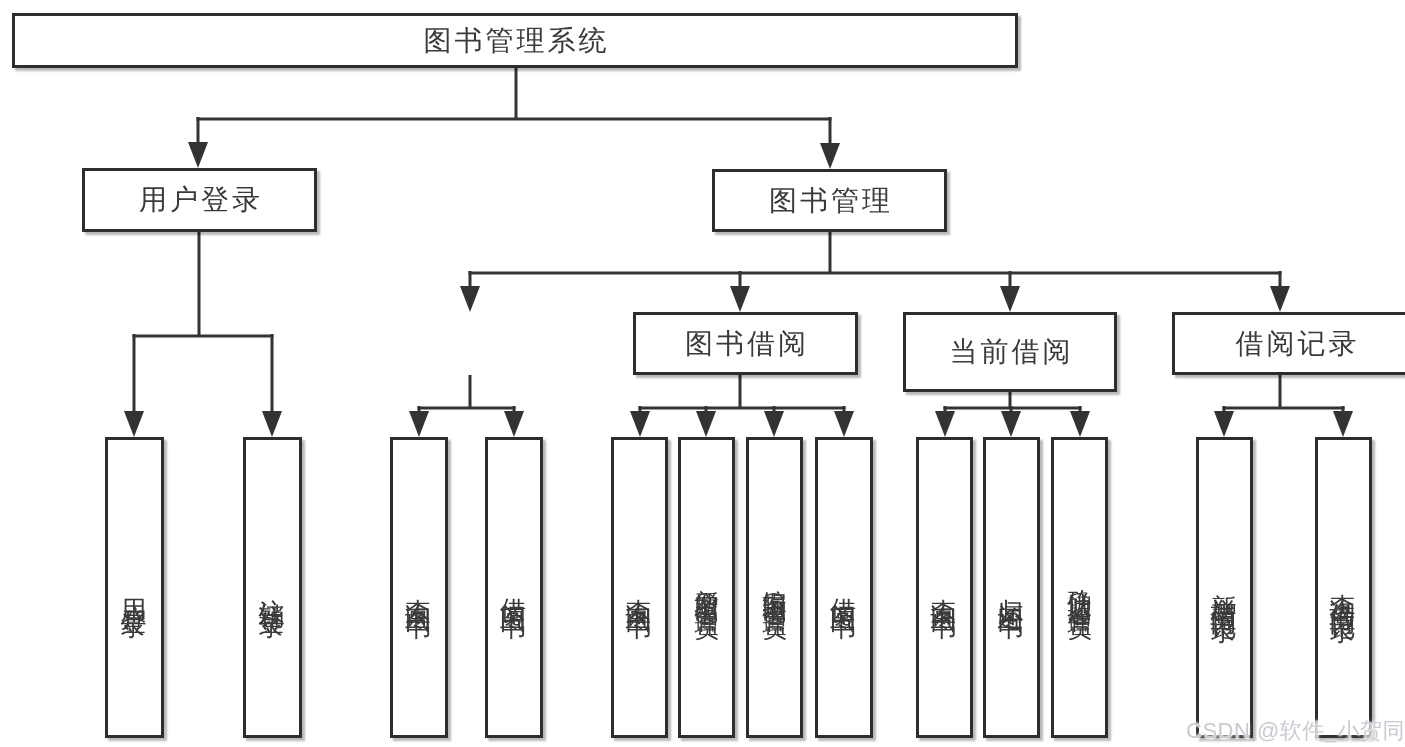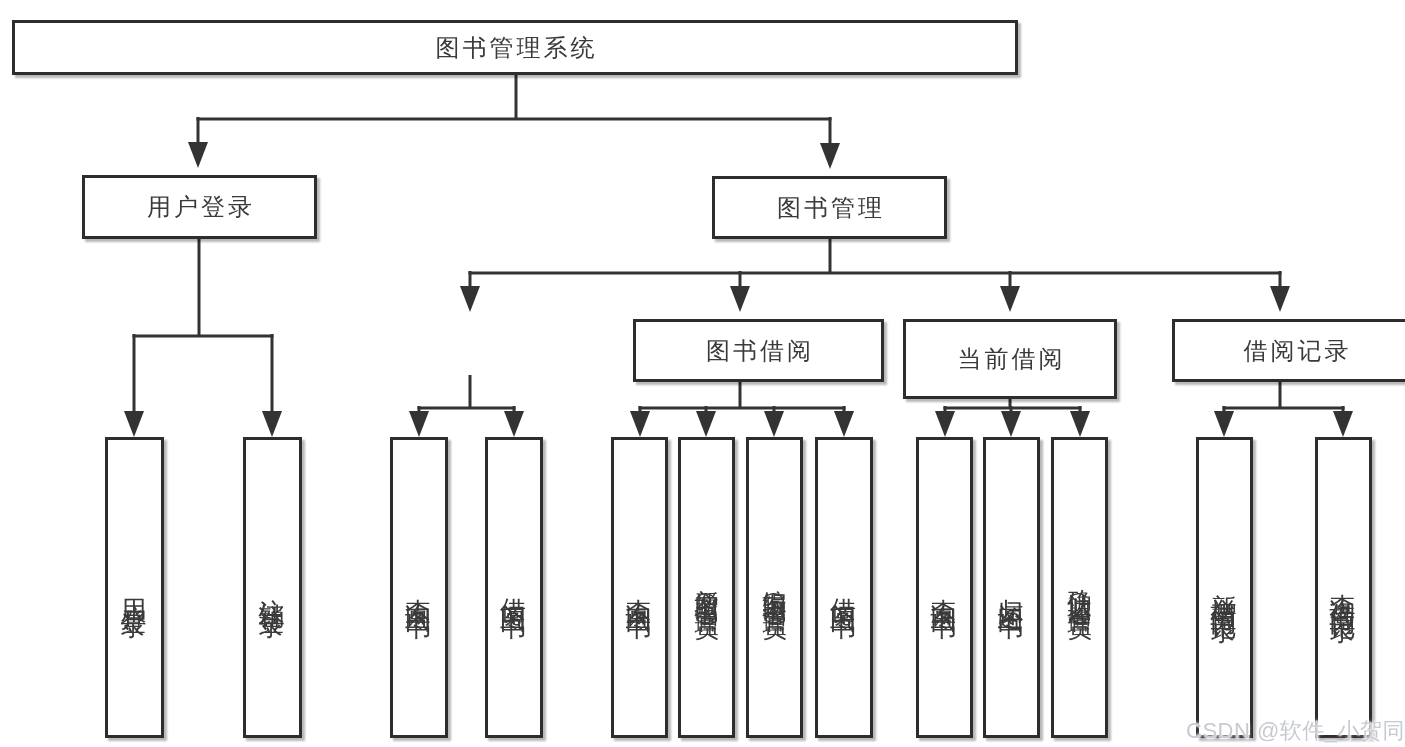--- a/index.html
+++ b/index.html
@@ -27,24 +27,23 @@
     background: #ffffff;
     border: 3px solid #2d2d2d;
     box-shadow: 3px 3px 2px rgba(0,0,0,0.28);
     display: flex;
     align-items: center;
     justify-content: center;
     color: #3a3a3a;
     z-index: 2;
   }
   .hbox {
-    font-size: 24px;
+    font-size: 28px;
     letter-spacing: 3px;
     text-indent: 3px;
-    margin-top: 7px;
   }
   .vbox {
     writing-mode: vertical-rl;
     font-size: 26px;
     letter-spacing: 5px;
     top: 437px;
     height: 301px;
   }
   .vbox.long {
     font-size: 24px;
@@ -143,21 +142,21 @@
         <polygon points="1333,411 1353,411 1343,437" stroke="none"></polygon>
       </g>
     </g>
   </svg>
 
   <div class="hbox" style="left:12px; top:13px; width:1006px; height:55px;">图书管理系统</div>
 
   <div class="hbox" style="left:82px; top:168px; width:235px; height:64px;">用户登录</div>
   <div class="hbox" style="left:712px; top:169px; width:235px; height:63px;text-align:center;">图书管理</div>
 
-  <div class="hbox" style="left:633px; top:312px; width:251px; height:63px;">图书借阅</div>
+  <div class="hbox" style="left:633px; top:312px; width:225px; height:63px;">图书借阅</div>
   <div class="hbox" style="left:903px; top:312px; width:214px; height:80px;">当前借阅</div>
   <div class="hbox" style="left:1172px; top:312px; width:248px; height:63px;font-family:Liberation Mono, monospace;">借阅记录</div>
 
   <div class="vbox" style="left:105px; width:59px;">用户登录</div>
   <div class="vbox" style="left:243px; width:59px;">注销登录</div>
 
   <div class="vbox" style="left:390px; width:58px;">查询图书</div>
   <div class="vbox" style="left:485px; width:58px;">借阅图书</div>
 
   <div class="vbox" style="left:611px; width:57px;">查询图书</div>

